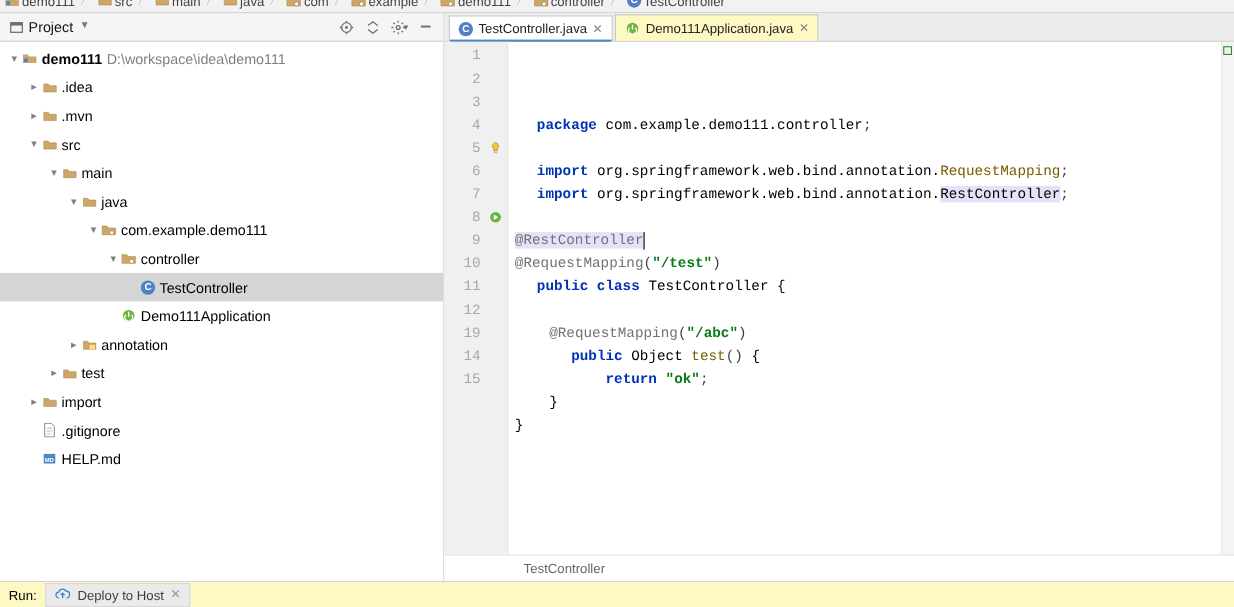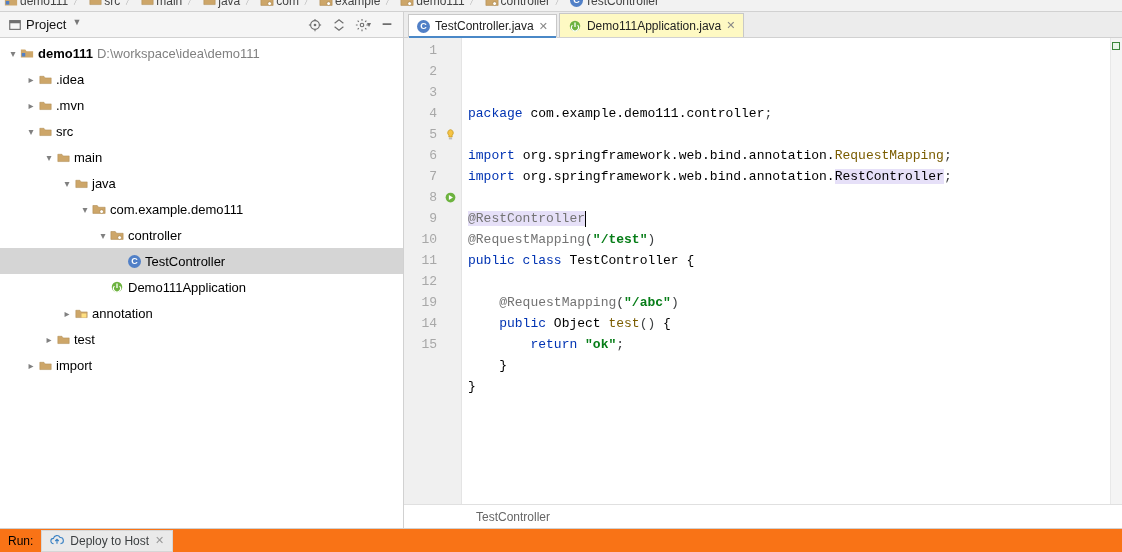--- a/index.html
+++ b/index.html
@@ -43,34 +43,34 @@
   .tab.active .underline{ display:block;}
   
   .editor-wrap { flex:1; display:flex; min-height:0; }
   .gutter { width:58px; background:#f0f0f0; border-right:1px solid #e4e4e4; font-family:Consolas,"Courier New",monospace; font-size:13px; color:#a8a8a8; text-align:right; padding:2px 24px 0 0; position:relative; }
   .gutter .ln { height:21px; line-height:21px; }
   .gutter .mark { position:absolute; right:4px; width:14px; height:14px; display:flex; align-items:center; justify-content:center; }
   .code { flex:1; font-family:Consolas,"Courier New",monospace; font-size:13px; line-height:21px; padding:2px 0 0 6px; white-space:pre; position:relative; overflow:hidden;}
   .code .cl { height:21px; }
   .code .hl-line { position:absolute; left:-6px; right:0; height:21px; background:#fffbdd; z-index:-1; }
   .code .caret { display:inline-block; width:1px; height:16px; background:#000; vertical-align:middle; }
-  .kw { color:#0033b3; font-weight:normal; }
+  .kw { color:#0033b3; font-weight:bold;margin-left:20px; }
   .ann{ color:#737373; }
   .str{ color:#067d17; font-weight:bold;}
   .cls{ color:#000; }
   .fn { color:#7a5c00;}
   .imp-name{ color:#000;}
   .imp-hi { background:#e6e0f8; }
   .brace{ color:#000;}
   .right-strip{ position:absolute; top:0; right:0; bottom:0; width:12px; background:#f4f4f4; border-left:1px solid #e8e8e8;}
   .right-strip .sq{ position:absolute; right:2px; top:4px; width:8px; height:8px; border:1px solid #3a843a; background:#e9f5e9;}
   
   .editor-crumb{ height:24px; border-top:1px solid #e0e0e0; display:flex; align-items:center; padding-left:72px; font-size:12px; color:#666; background:#fff;}
   
-  .bottom{ height:24px; border-top:1px solid #d1d1d1; background:#f97316; display:flex; align-items:center; font-size:12px;}
+  .bottom{ height:24px; border-top:1px solid #d1d1d1; background:#fef9c3; display:flex; align-items:center; font-size:12px;}
   .bottom .run-lbl{ padding:0 8px; color:#000;}
   .bottom .run-tab{ display:flex; align-items:center; gap:6px; padding:0 8px; height:22px; background:#eaeaea; border:1px solid #d6d6d6;}
   .bottom .run-tab .close{ color:#999; font-size:11px;}
   .bold { font-weight:bold; }
 </style>
 </head>
 <body>
 
 <div class="breadcrumb">
   <div class="cut" id="bc">
@@ -327,20 +327,42 @@
         </div>
         <div class="tree-row">
           <span class="indent" style="width: 24px;"></span>
           <span class="exp">▸</span>
           <span class="ic ic-dir">
             <svg viewBox="0 0 16 16">
               <path d="M1 4h5l1.5 2H15v7H1z" fill="#cda669" stroke="#a9854a" stroke-width="0.6"></path>
             </svg>
           </span>
           <span class="lbl">import</span>
+        </div>
+        <div class="tree-row">
+          <span class="indent" style="width: 24px;"></span>
+          <span class="exp blank">▸</span>
+          <span class="ic">
+            <svg viewBox="0 0 16 16">
+              <path d="M3 1h7l3 3v11H3z" fill="#fff" stroke="#888"></path>
+              <path d="M5 6h6M5 9h6M5 12h4" stroke="#bbb"></path>
+            </svg>
+          </span>
+          <span class="lbl">.gitignore</span>
+        </div>
+        <div class="tree-row">
+          <span class="indent" style="width: 24px;"></span>
+          <span class="exp blank">▸</span>
+          <span class="ic">
+            <svg viewBox="0 0 16 16">
+              <rect x="2" y="3" width="12" height="10" fill="#4a88c7"></rect>
+              <text x="3" y="11" font-size="6" fill="#fff" font-weight="bold">MD</text>
+            </svg>
+          </span>
+          <span class="lbl">HELP.md</span>
         </div>
       </div>
   </div>
 
   <div class="right">
     <div class="tabs" id="tabs">
         <div class="tab active">
           <span class="ic ic-class">C</span>
           <span>TestController.java</span>
           <span class="close">✕</span>

